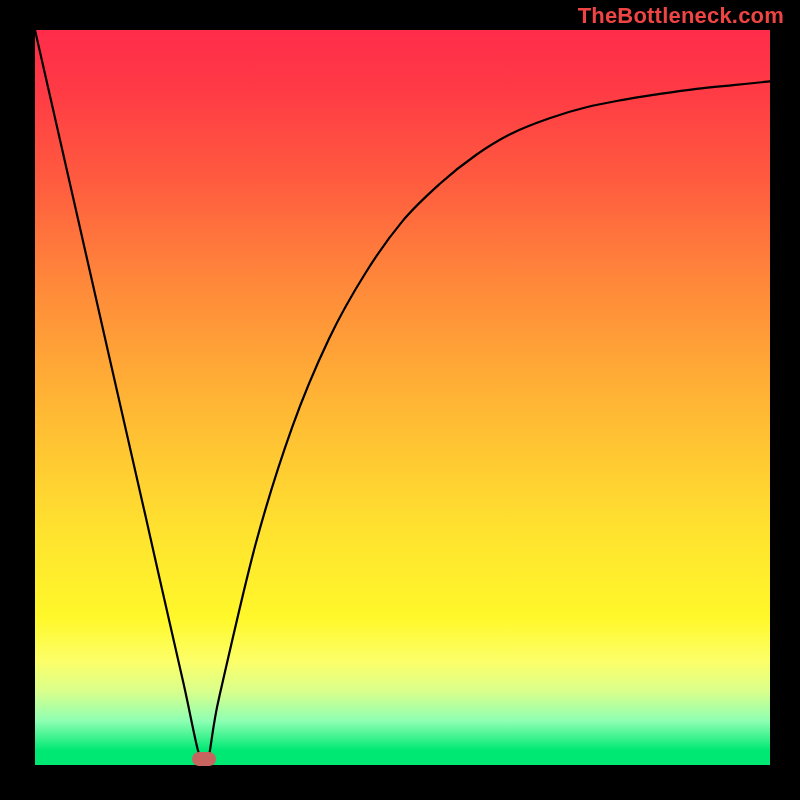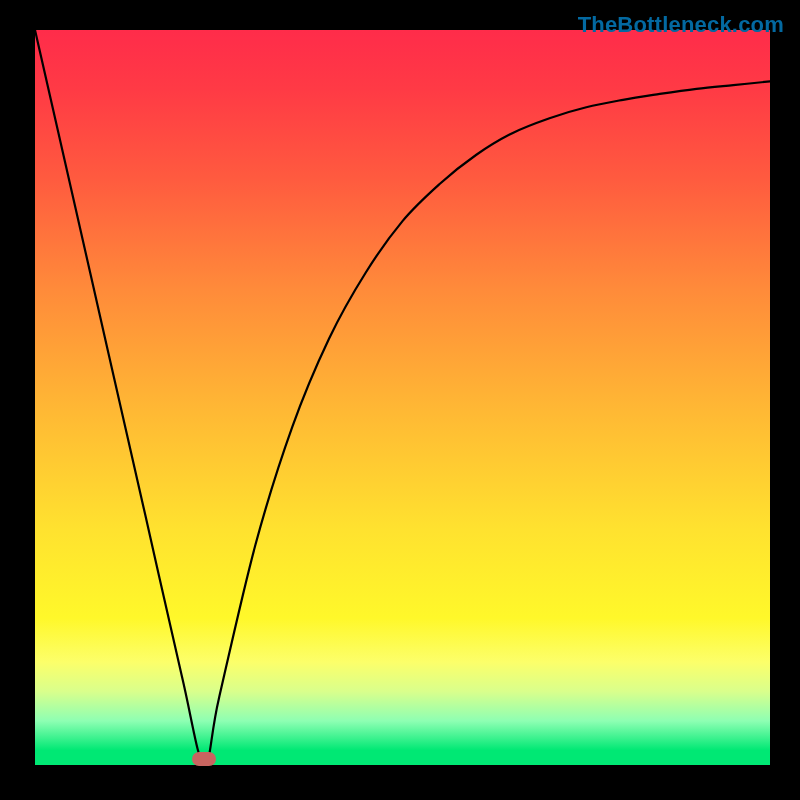--- a/index.html
+++ b/index.html
@@ -12,23 +12,23 @@
     overflow: hidden;
   }
   .frame {
     position: relative;
     width: 800px;
     height: 800px;
     background: #000;
   }
   .watermark {
     position: absolute;
-    top: 12px;
+    top: 3px;
     right: 16px;
-    color: #0369a1;
+    color: #ef4444;
     font-size: 22px;
     font-weight: 600;
     letter-spacing: 0.2px;
     z-index: 10;
   }
   .plot-area {
     position: absolute;
     left: 35px;
     top: 30px;
     width: 735px;

